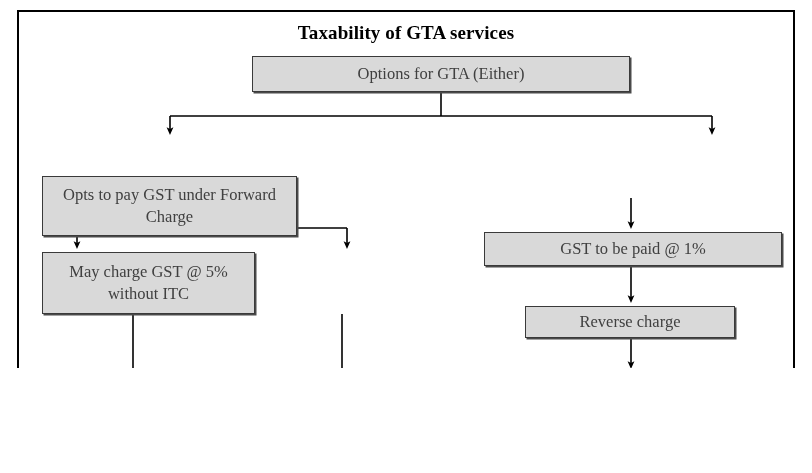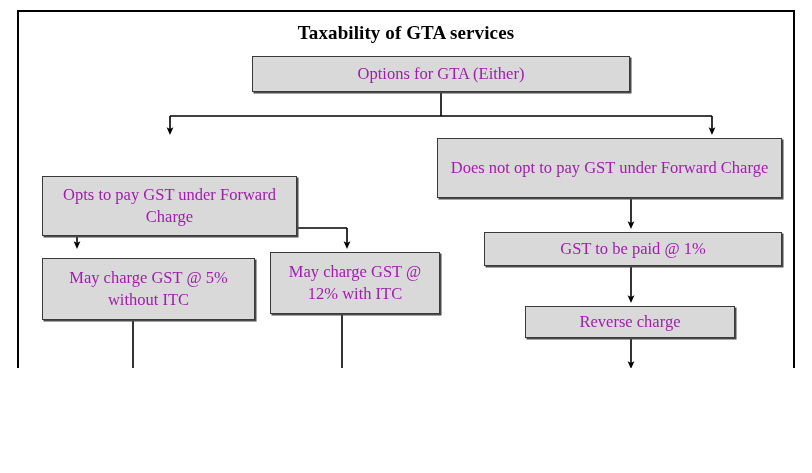--- a/index.html
+++ b/index.html
@@ -47,21 +47,21 @@
   .node {
     position: absolute;
     box-sizing: border-box;
     background: #d9d9d9;
     border: 1.5px solid #3a3a3a;
     box-shadow: 1.5px 1.5px 0 0 #4a4a4a;
     display: flex;
     align-items: center;
     justify-content: center;
     text-align: center;
-    color: #a21caf;
+    color: #404040;
     font-size: 16.5px;
     line-height: 1.32;
     padding: 2px 6px;
   }
   .node span {
     display: block;
     width: 100%;
   }
 </style>
 </head>
@@ -113,31 +113,25 @@
   </svg>
 
   <div class="node" style="left:252px; top:56px; width:378px; height:36px;">
     <span>Options for GTA (Either)</span>
   </div>
 
   <div class="node" style="left:42px; top:138px; width:255px; height:60px;margin-top:38px;">
     <span>Opts to pay GST under Forward Charge</span>
   </div>
 
-  <div class="node" style="left:437px; top:138px; width:345px; height:60px;">
-    <span>Does not opt to pay GST under Forward Charge</span>
-  </div>
 
-  <div class="node" style="left:42px; top:252px; width:213px; height:62px;margin-top:6px;">
+  <div class="node" style="left:42px; top:252px; width:213px; height:62px;">
     <span>May charge GST @ 5% without ITC</span>
   </div>
 
-  <div class="node" style="left:270px; top:252px; width:170px; height:62px;">
-    <span>May charge GST @ 12% with ITC</span>
-  </div>
 
   <div class="node" style="left:484px; top:232px; width:298px; height:34px;">
     <span>GST to be paid @ 1%</span>
   </div>
 
   <div class="node" style="left:525px; top:306px; width:210px; height:32px;">
     <span>Reverse charge</span>
   </div>
 
 

